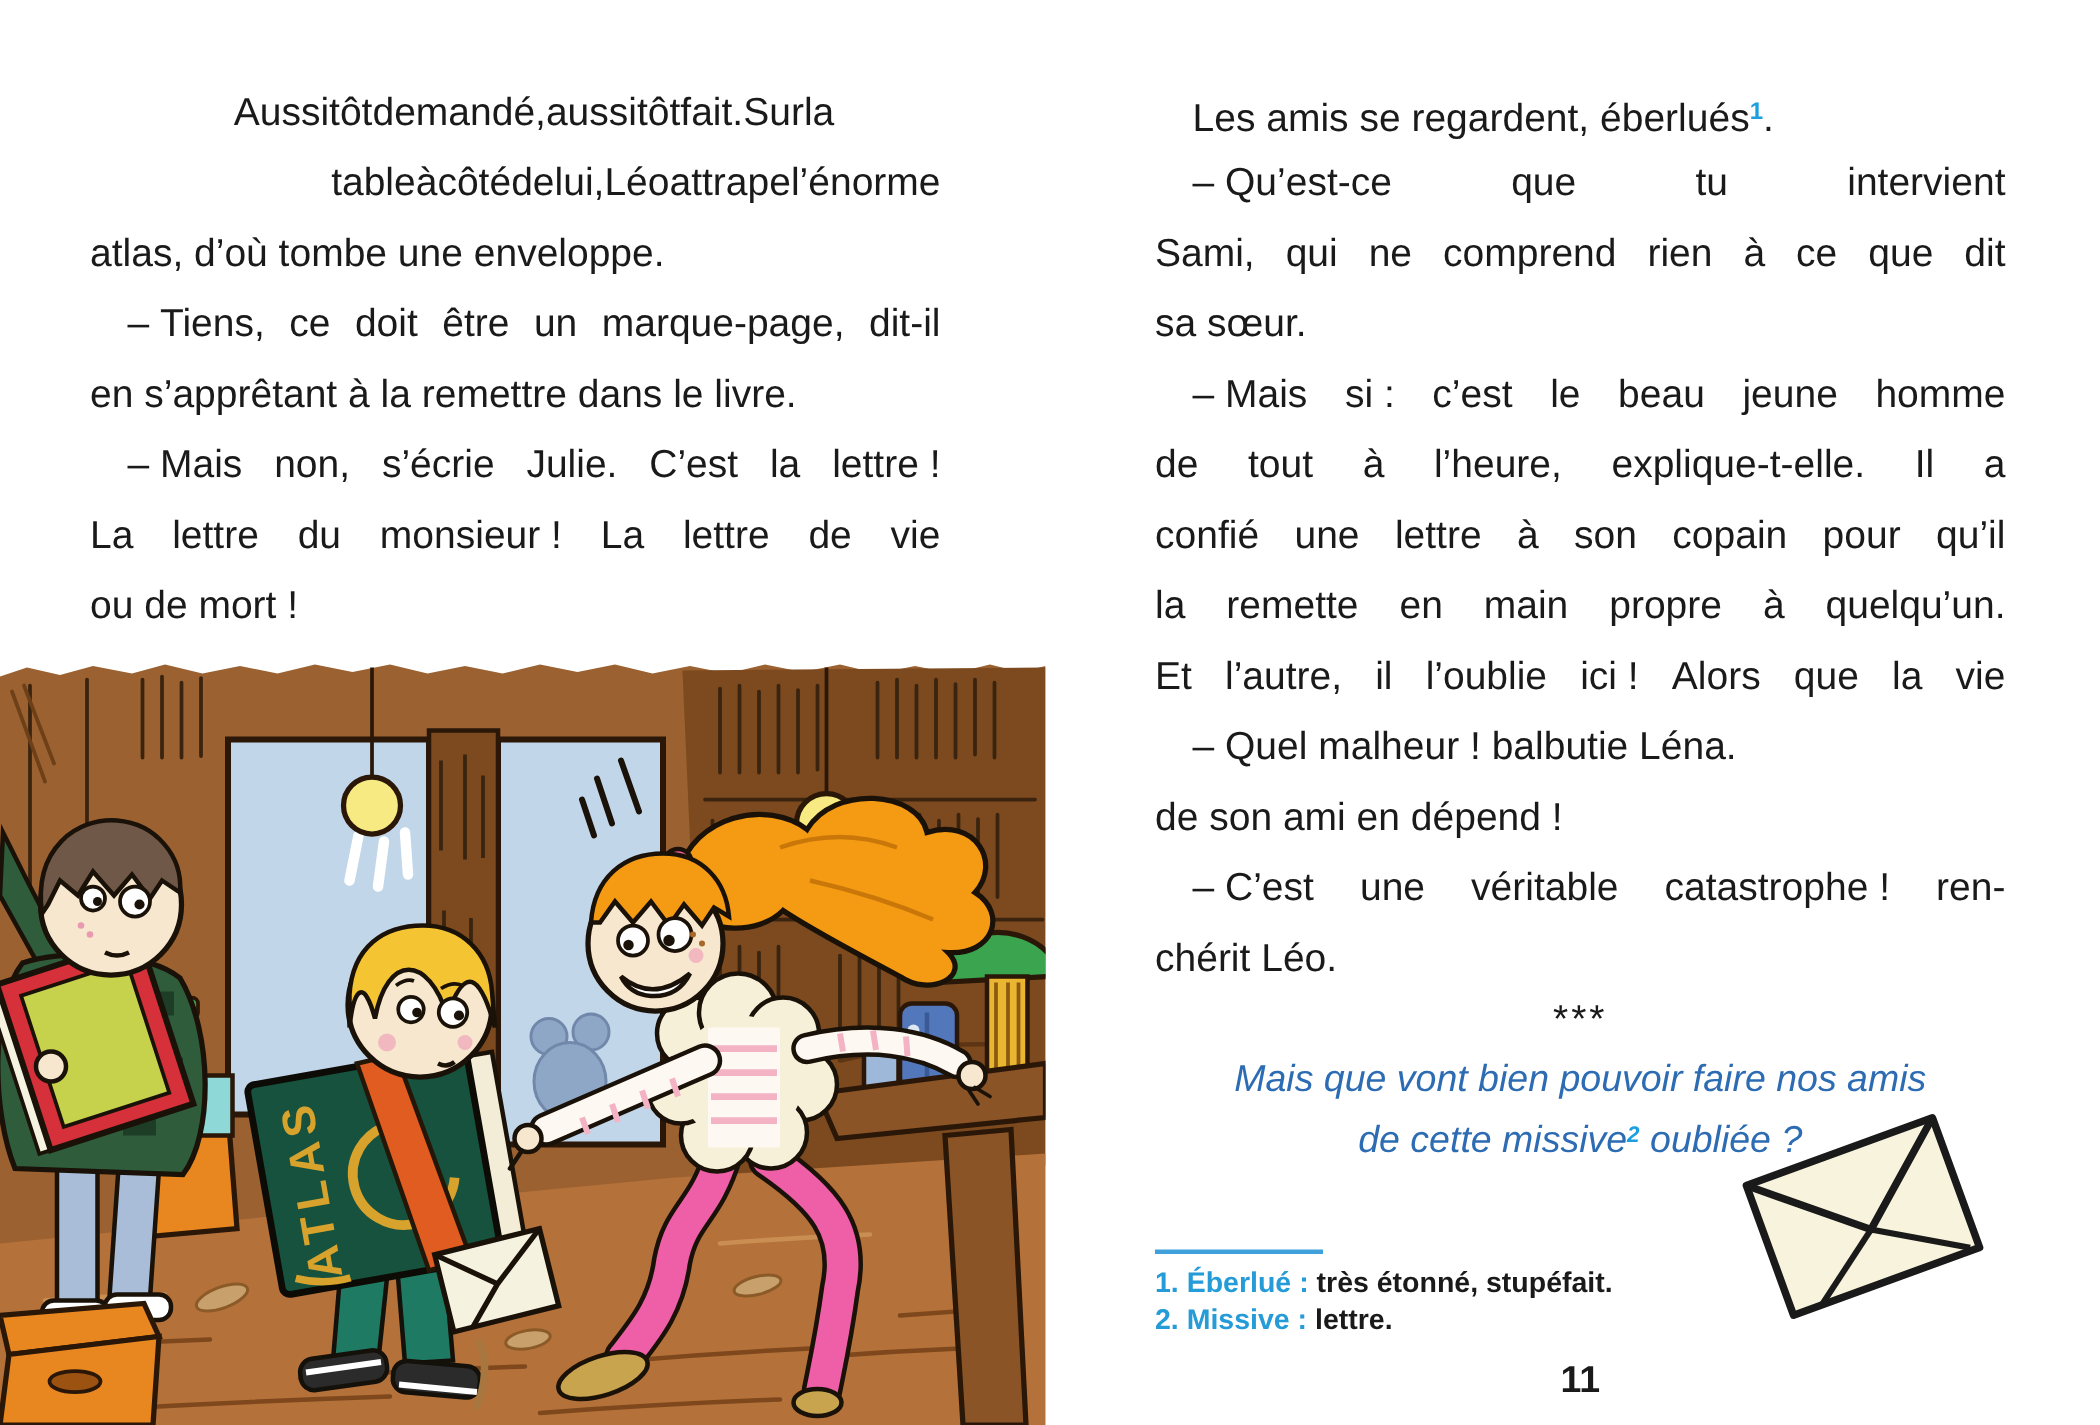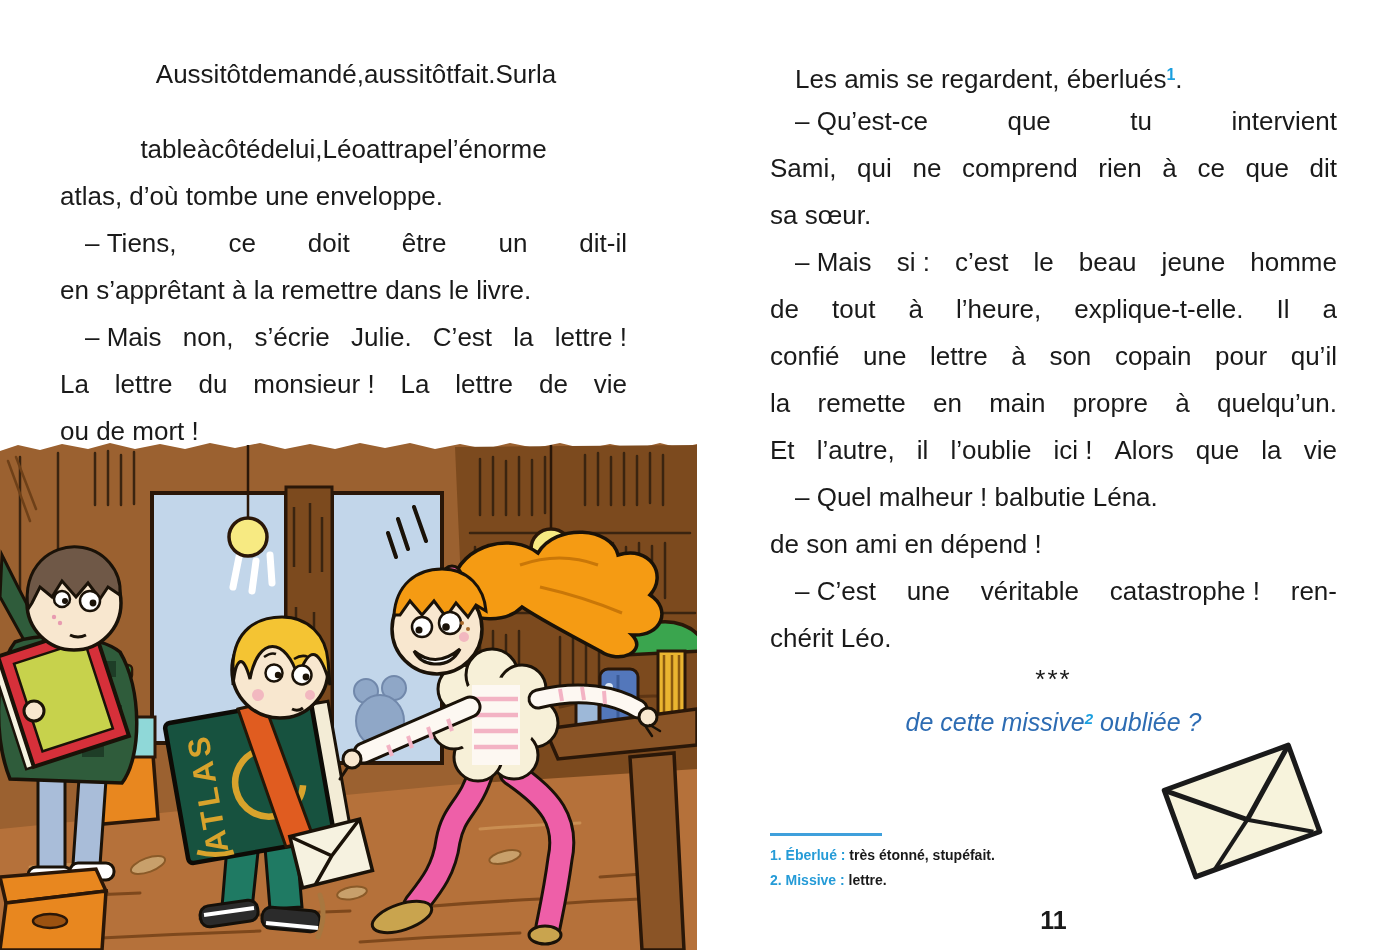--- a/index.html
+++ b/index.html
@@ -13,58 +13,59 @@
   
   .sup{font-weight:bold;color:#1b9fdf;font-size:16px;vertical-align:8px;}
   #stars{position:absolute;left:770px;top:658px;width:567px;height:42px;
          text-align:center;font-size:26px;letter-spacing:2px;line-height:42px;}
   #teaser{position:absolute;left:770px;top:700px;width:567px;text-align:center;
           font-style:italic;color:#2d6cb3;font-size:25px;line-height:38px;}
   #teaser .sup{font-size:15px;vertical-align:7px;}
   #fn-divider{position:absolute;left:770px;top:833px;width:112px;height:0;
               border-top:3px solid #3fa0dc;}
   #footnotes{position:absolute;left:770px;top:843px;width:567px;
-             font-size:14px;line-height:25px;font-weight:bold;}
+             font-size:19px;line-height:25px;font-weight:bold;}
   .fn-label{color:#259bd7;}
   #page-number{position:absolute;left:770px;top:906px;width:567px;
                text-align:center;font-size:25px;font-weight:bold;}
   #illustration{position:absolute;left:0;top:437px;width:697px;height:513px;}
   #envelope-wrap{position:absolute;left:1156px;top:731px;width:172px;height:158px;}
 </style>
 </head>
 <body>
 
 <div>
 
   <div class="col" id="left-col">
     <div class="ln j ind" style="display: flex; justify-content: center;">
         <span>Aussitôt</span>
         <span>demandé,</span>
         <span>aussitôt</span>
         <span>fait.</span>
         <span>Sur</span>
         <span>la</span>
       </div>
-    <div class="ln j" style="display: flex; justify-content: center; margin-top: 28px;">
+    <div class="ln j" style="display: flex; justify-content: flex-end;">
         <span>table</span>
         <span>à</span>
         <span>côté</span>
         <span>de</span>
         <span>lui,</span>
         <span>Léo</span>
         <span>attrape</span>
         <span>l’énorme</span>
       </div>
     <div class="ln">atlas, d’où tombe une enveloppe.</div>
     <div class="ln j ind" style="display: flex; justify-content: space-between;">
         <span>–&nbsp;Tiens,</span>
         <span>ce</span>
         <span>doit</span>
         <span>être</span>
         <span>un</span>
+        <span>marque-page,</span>
         <span>dit-il</span>
       </div>
     <div class="ln">en s’apprêtant à la remettre dans le livre.</div>
     <div class="ln j ind" style="display: flex; justify-content: space-between;">
         <span>–&nbsp;Mais</span>
         <span>non,</span>
         <span>s’écrie</span>
         <span>Julie.</span>
         <span>C’est</span>
         <span>la</span>
@@ -161,20 +162,21 @@
         <span>véritable</span>
         <span>catastrophe&nbsp;!</span>
         <span>ren-</span>
       </div>
     <div class="ln">chérit Léo.</div>
   </div>
 
   <div id="stars">***</div>
 
   <div id="teaser">
+    <div>Mais que vont bien pouvoir faire nos amis</div>
     <div>
       <span>de cette missive</span><span class="sup">2</span><span> oubliée&nbsp;?</span>
     </div>
   </div>
 
   <div id="fn-divider"></div>
 
   <div id="footnotes">
     <div>
       <span class="fn-label">1. Éberlué&nbsp;:</span><span> très étonné, stupéfait.</span>

